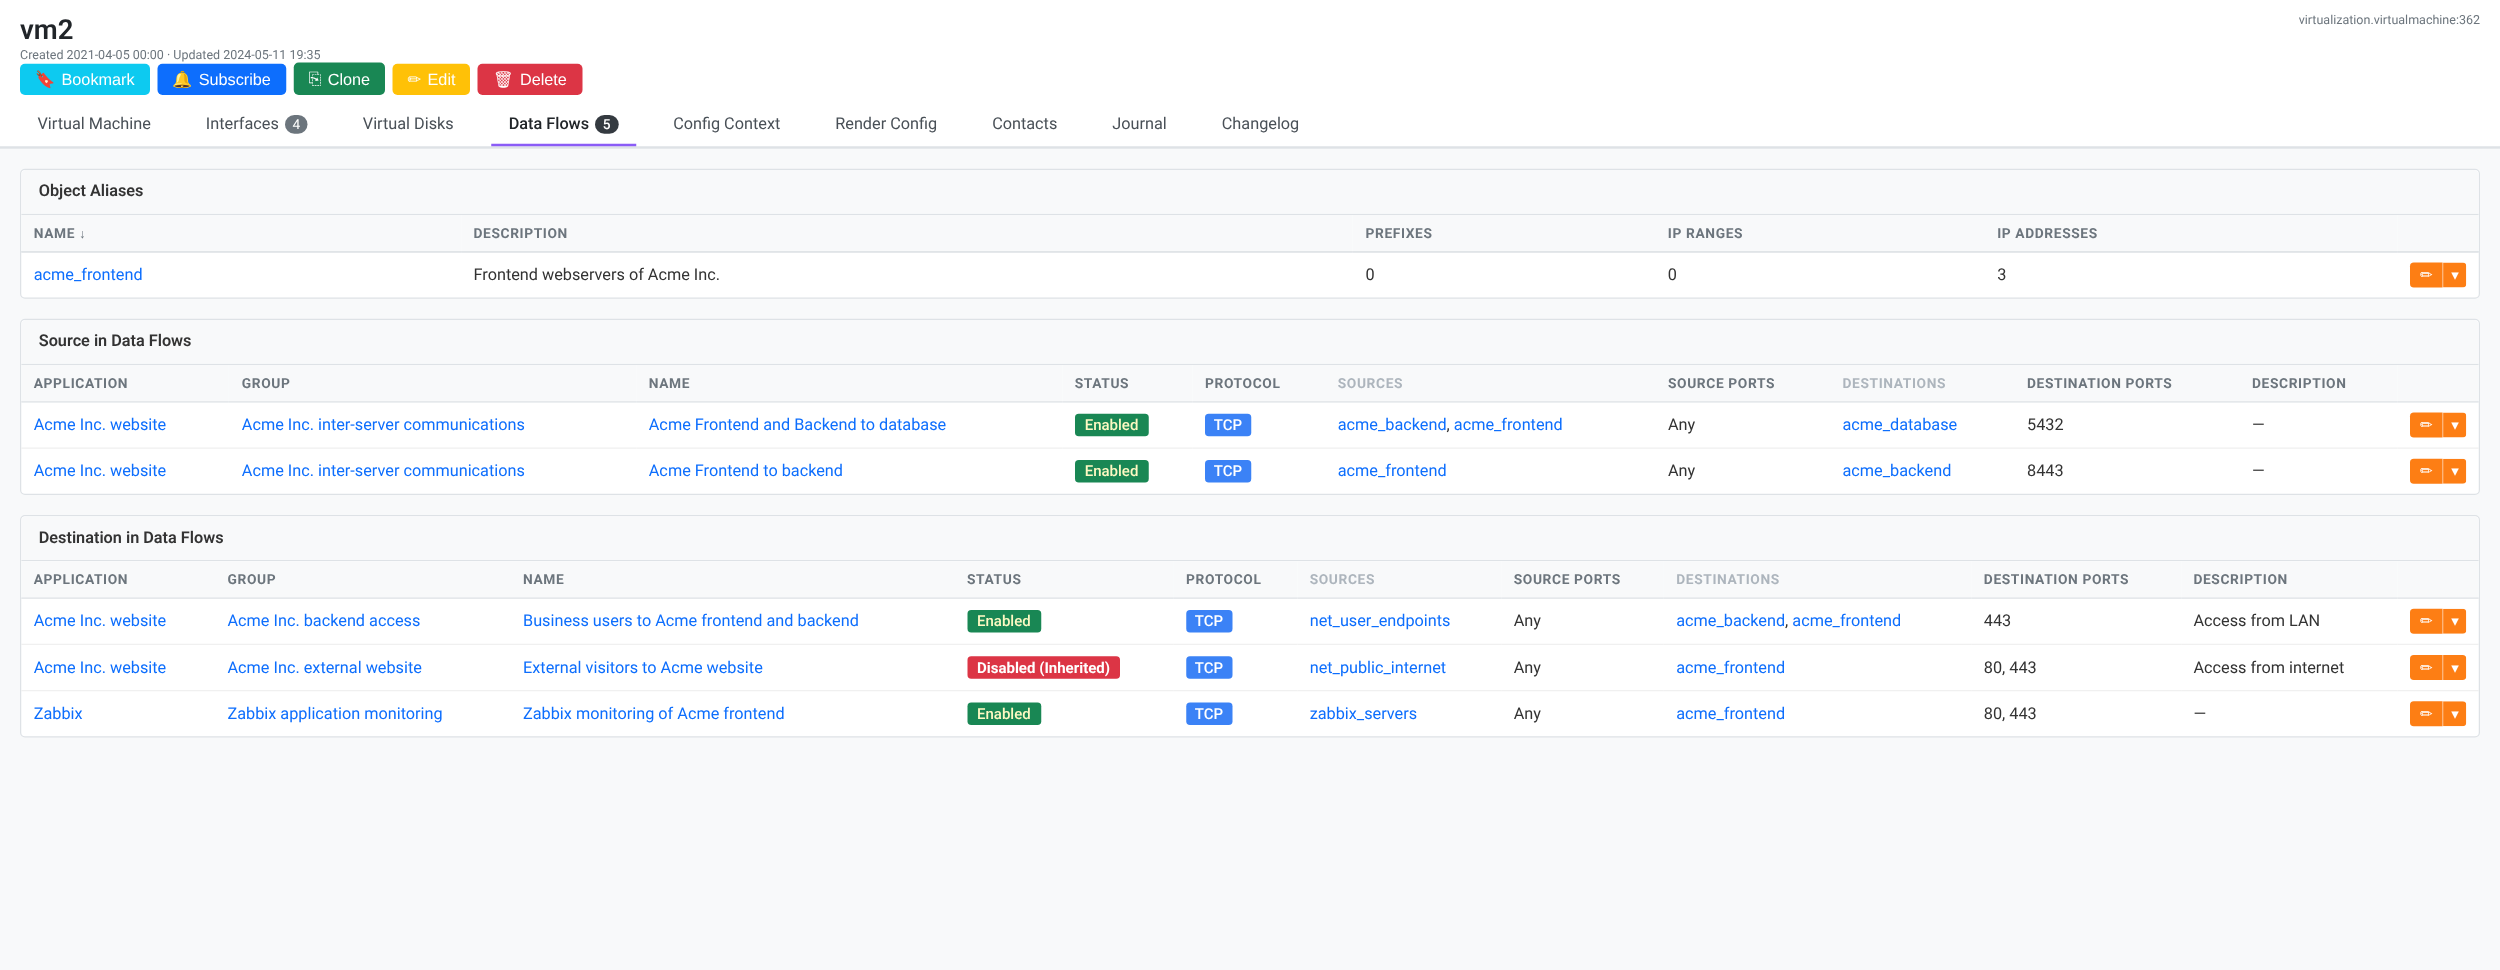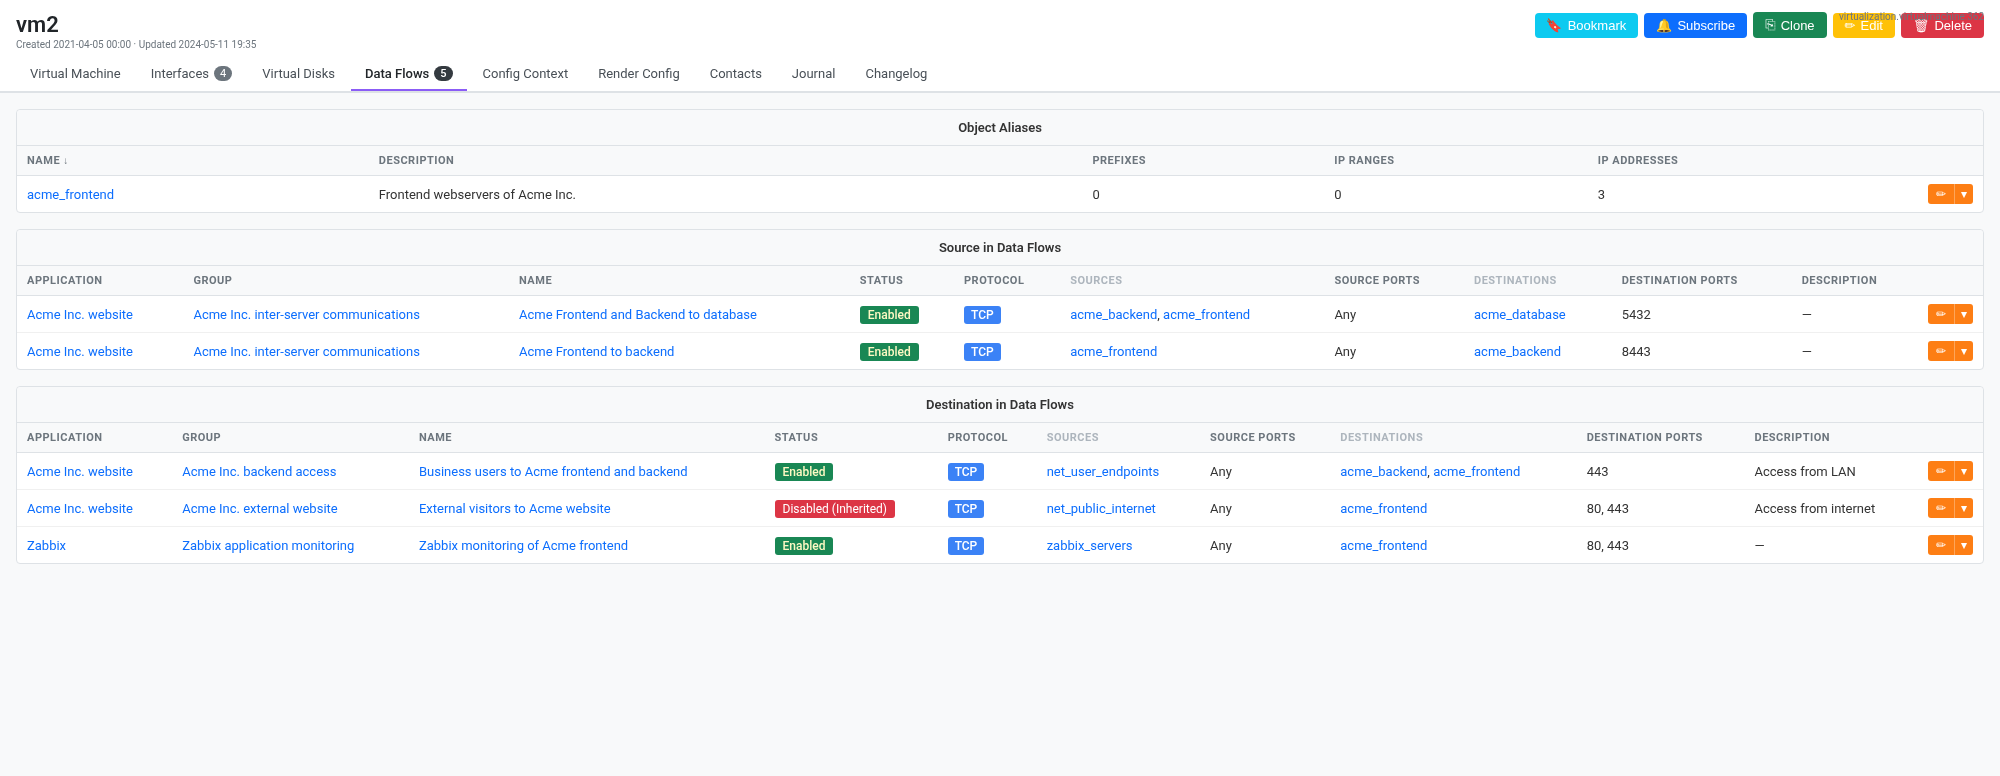--- a/index.html
+++ b/index.html
@@ -1,51 +1,51 @@
 <!DOCTYPE html>
 <html><head>
   <meta charset="utf-8">
   <style>
     * { box-sizing: border-box; margin: 0; padding: 0; }
     body { font-family: -apple-system, BlinkMacSystemFont, "Segoe UI", Roboto, sans-serif; font-size: 13px; color: #333; background: #f8f9fa; }
     .breadcrumb { color: #0d6efd; font-size: 12px; margin-bottom: 4px; cursor: pointer; }
-    .vm-header { display: flex; justify-content: space-between; align-items: flex-start; padding: 4px 0 8px 0; }
+    .vm-header { display: flex; justify-content: space-between; align-items: flex-start; padding: 4px 0 8px 0; flex-direction: column; }
     .vm-title-section {}
     .vm-title { font-size: 22px; font-weight: 600; color: #212529; }
     .vm-meta { font-size: 10px; color: #6c757d; margin-top: 2px; }
     .vm-actions { display: flex; gap: 6px; align-items: center; }
     
     .btn { padding: 5px 12px; border-radius: 4px; border: none; cursor: pointer; font-size: 13px; font-weight: 500; display: flex; align-items: center; gap: 5px; white-space: nowrap; }
     .btn-bookmark { background: #0dcaf0; color: #fff; }
     .btn-subscribe { background: #0d6efd; color: #fff; }
     .btn-clone { background: #198754; color: #fff; }
     .btn-edit { background: #ffc107; color: #fff; }
     .btn-delete { background: #dc3545; color: #fff; }
     
-    .tabs { display: flex; gap: 2px; border-bottom: none; text-align: center; }
+    .tabs { display: flex; gap: 16px; border-bottom: none; text-align: center; }
     .tab { padding: 8px 14px; cursor: pointer; font-size: 13px; color: #495057; border-bottom: 2px solid transparent; text-decoration: none; display: flex; align-items: center; gap: 5px; }
     .tab.active { color: #212529; border-bottom: 2px solid #8b5cf6; font-weight: 500; }
     .tab-badge { background: #6c757d; color: #fff; border-radius: 10px; padding: 1px 6px; font-size: 11px; }
     .tab.active .tab-badge { background: #343a40; }
     
     .content { padding: 16px; }
     
     .section { background: #fff; border: 1px solid #dee2e6; border-radius: 4px; margin-bottom: 16px; }
-    .section-header { padding: 10px 14px; background: #f8f9fa; border-bottom: 1px solid #dee2e6; font-weight: 600; font-size: 13px; border-radius: 4px 4px 0 0; text-align: center; }
+    .section-header { padding: 10px 14px; background: #f8f9fa; border-bottom: 1px solid #dee2e6; font-weight: 600; font-size: 13px; border-radius: 4px 4px 0 0; }
     
     table { width: 100%; border-collapse: collapse; }
     thead tr { background: #f8f9fa; }
     th { padding: 8px 10px; text-align: left; font-size: 11px; font-weight: 700; color: #6c757d; text-transform: uppercase; letter-spacing: 0.5px; border-bottom: 1px solid #dee2e6; white-space: nowrap; }
     td { padding: 8px 10px; border-bottom: 1px solid #f0f0f0; vertical-align: middle; font-size: 13px; }
     tr:last-child td { border-bottom: none; }
     
     .link { color: #0d6efd; text-decoration: none; cursor: pointer; }
     
     .badge-enabled { background: #198754; color: #fef9c3; padding: 2px 8px; border-radius: 3px; font-size: 12px; font-weight: 500; white-space: nowrap; }
-    .badge-disabled { background: #dc3545; color: #fff; padding: 2px 8px; border-radius: 3px; font-size: 12px; font-weight: 400; white-space: nowrap; }
+    .badge-disabled { background: #dc3545; color: #fff; padding: 2px 8px; border-radius: 3px; font-size: 12px; font-weight: 700; white-space: nowrap; }
     .badge-protocol { background: #3b82f6; color: #fff; padding: 2px 7px; border-radius: 3px; font-size: 12px; font-weight: 500; }
     
     .action-group { display: flex; gap: 0; }
     .btn-action-edit { background: #fd7e14; color: #fff; border: none; padding: 3px 8px; cursor: pointer; font-size: 12px; border-radius: 3px 0 0 3px; }
     .btn-action-dropdown { background: #fd7e14; color: #fff; border: none; border-left: 1px solid rgba(255,255,255,0.3); padding: 3px 6px; cursor: pointer; font-size: 12px; border-radius: 0 3px 3px 0; }
     
     .page-header-wrap { position: relative; background: #fff; padding: 8px 16px 0 16px; border-bottom: 2px solid #dee2e6; }
     
     .sort-arrow { font-size: 10px; }
   </style>

